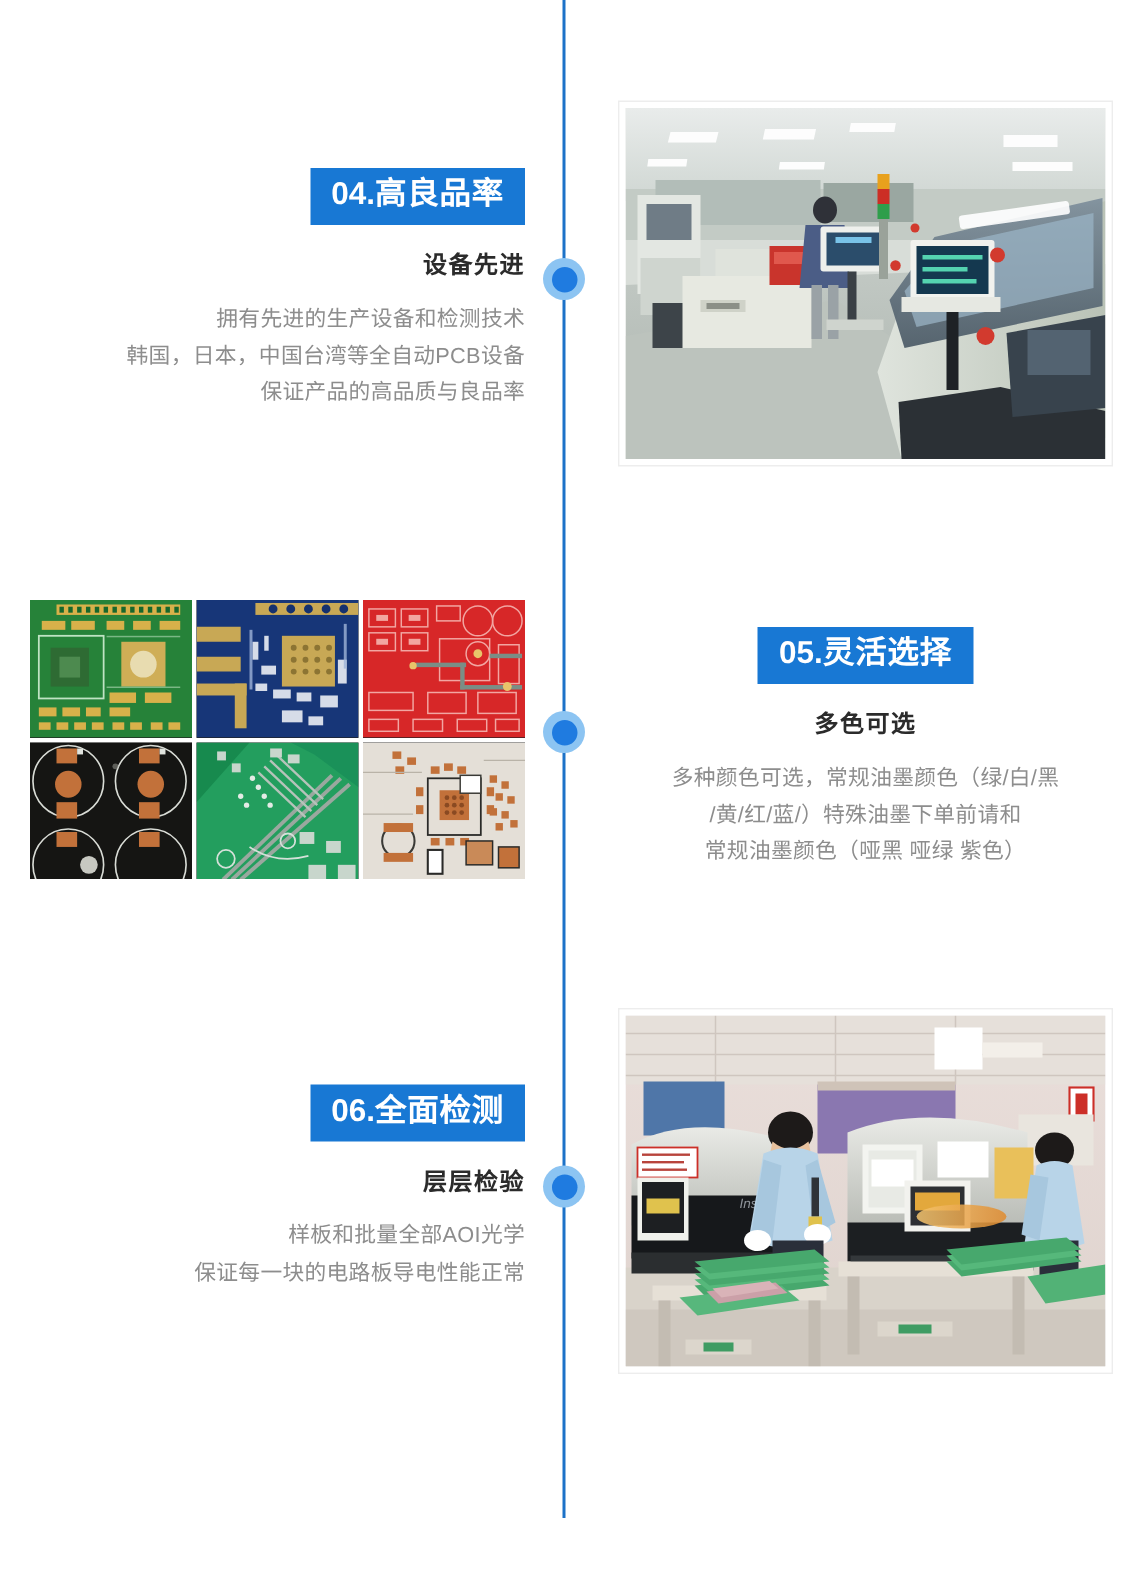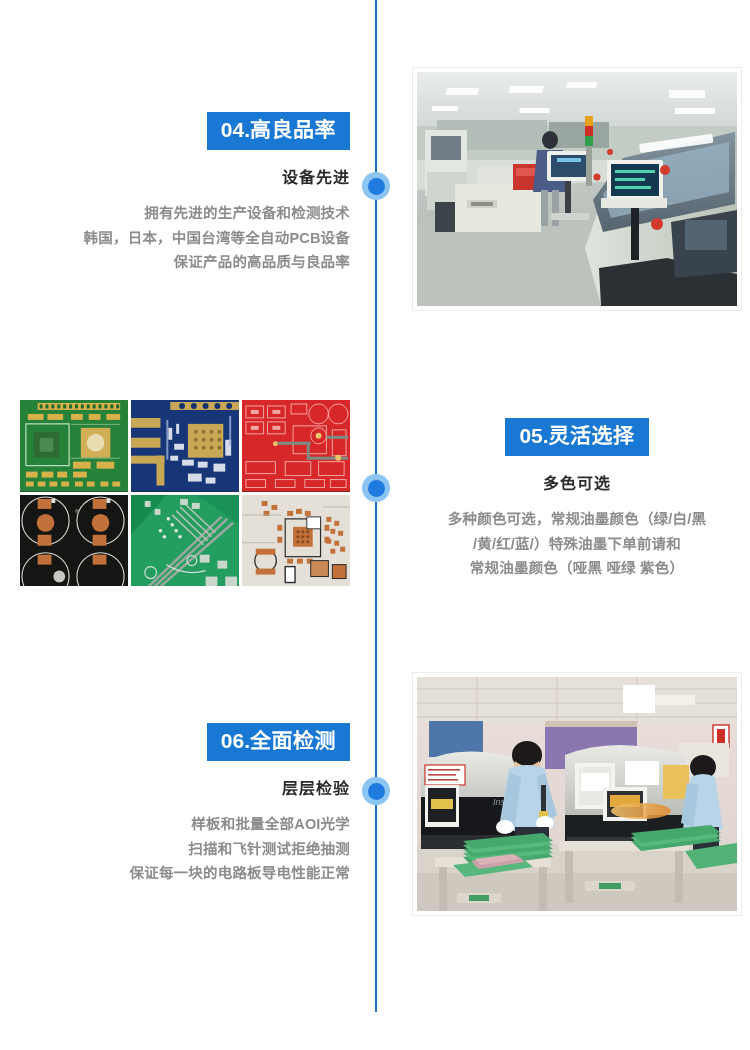--- a/index.html
+++ b/index.html
@@ -88,21 +88,20 @@
     letter-spacing: 1px;
     line-height: 1.2;
   }
 
   .body-text {
     margin-top: 14px;
     font-size: 14.5px;
     line-height: 1.68;
     color: #8d8d8d;
     letter-spacing: 0.2px;
-    font-weight: bold;
   }
   .body-text p {
     margin: 0;
   }
 
   
   .photo {
     position: absolute;
     background: #f3f3f3;
     border: 4px solid #ffffff;
@@ -541,21 +540,20 @@
 
 </div>
 
 <div class="section left-text" style="top:723px;">
   <div class="badge">
     <span class="num">06.</span><span>全面检测</span>
   </div>
   <div class="sub-title">层层检验</div>
   <div class="body-text">
     <p>样板和批量全部AOI光学</p>
-    <p>扫描和飞针测试拒绝抽测</p>
     <p>保证每一块的电路板导电性能正常</p>
   </div>
 </div>
 
 <div class="photo photo-bottom">
   <svg viewBox="0 0 320 234" preserveAspectRatio="none" role="img">
     <defs>
       <linearGradient id="wallG2" x1="0" y1="0" x2="0" y2="1">
         <stop offset="0" stop-color="#eadfdb"></stop>
           <stop offset="1" stop-color="#ded2cd"></stop>

